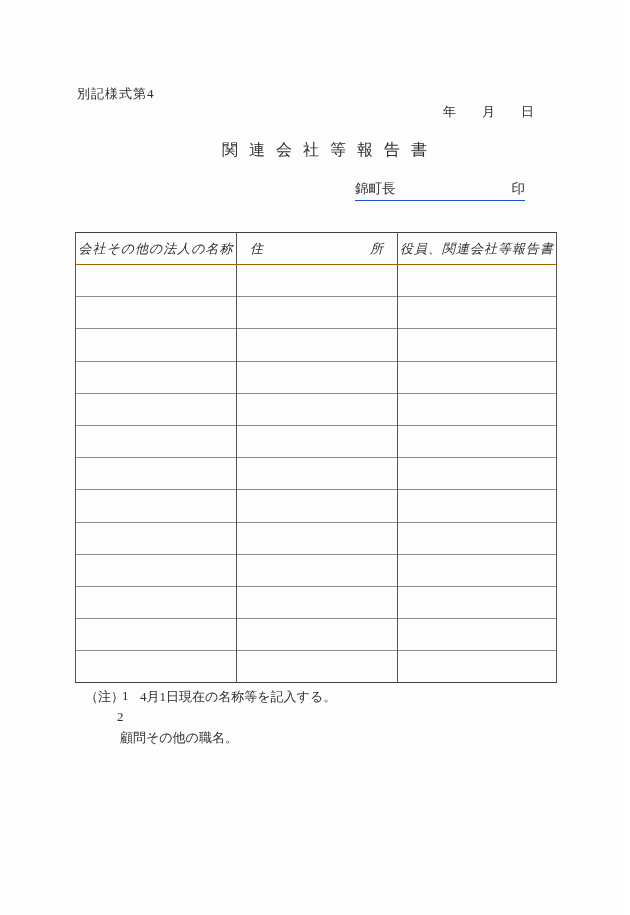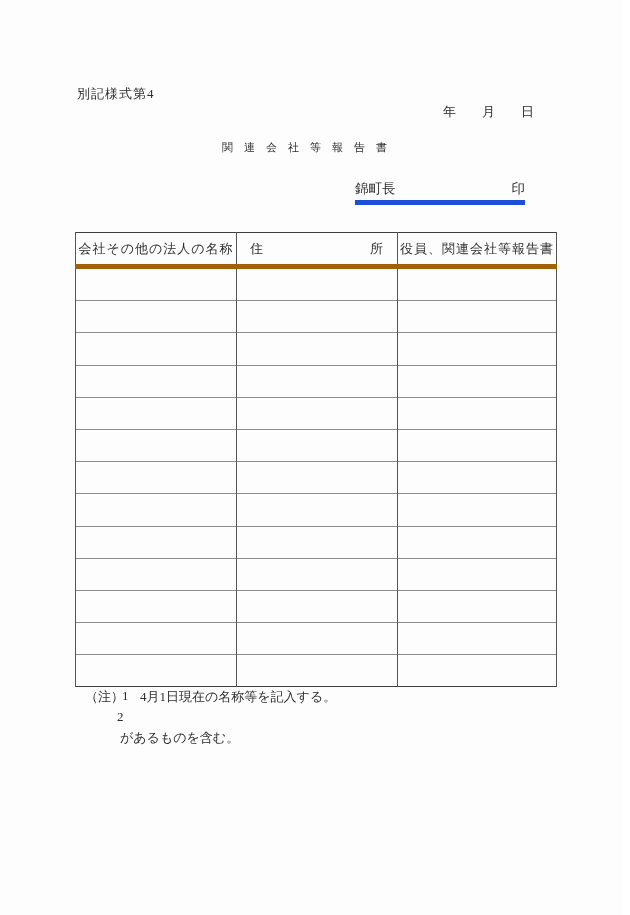--- a/index.html
+++ b/index.html
@@ -24,55 +24,56 @@
     left: 443px;
     top: 103px;
     font-size: 13px;
     display: flex;
     gap: 26px;
   }
   .doc-title {
     position: absolute;
     left: 222px;
     top: 140px;
-    font-size: 11px;
+    font-size: 16px;
     letter-spacing: 11px;
     white-space: nowrap;
   }
   .addressee {
     position: absolute;
     left: 355px;
     top: 180px;
     width: 170px;
     display: flex;
     justify-content: space-between;
     align-items: flex-end;
-    border-bottom: 5px solid #1d4ed8;
+    border-bottom: 1px solid #1d4ed8;
     padding-bottom: 2px;
     font-size: 13.5px;
   }
   table.report-table {
     position: absolute;
     left: 75px;
     top: 232px;
     width: 481px;
     border-collapse: collapse;
     table-layout: fixed;
     border: 1.5px solid #3f3f3f;
   }
   .report-table th {
     height: 31px;
     font-weight: normal;
     font-size: 13px;
     border-left: 1px solid #555;
     border-right: 1px solid #555;
-    border-bottom: 5px solid #a16207;
+    border-bottom: 1px solid #a16207;
     text-align: center;
     padding: 0;
     letter-spacing: 1px;
+    font-style: italic;
   }
   .report-table td {
     height: 31.2px;
     border-left: 1px solid #555;
     border-right: 1px solid #555;
     border-top: 1px solid #8e8e8e;
     padding: 0;
   }
   .col2-header-inner {
     display: flex;
@@ -207,17 +208,17 @@
   <div class="notes">
     <div class="note-line">
       <span class="n-label">（注）</span>
       <span class="n-num1">1</span>
       <span class="n-text">4月1日現在の名称等を記入する。</span>
     </div>
     <div class="note-line">
       <span class="n-num2">2</span>
     </div>
     <div class="note-line">
-      <span class="n-cont">があるものを含む。</span>
+      <span class="n-cont">顧問その他の職名。</span>
     </div>
   </div>
 
 </div>
 
 </body></html>

